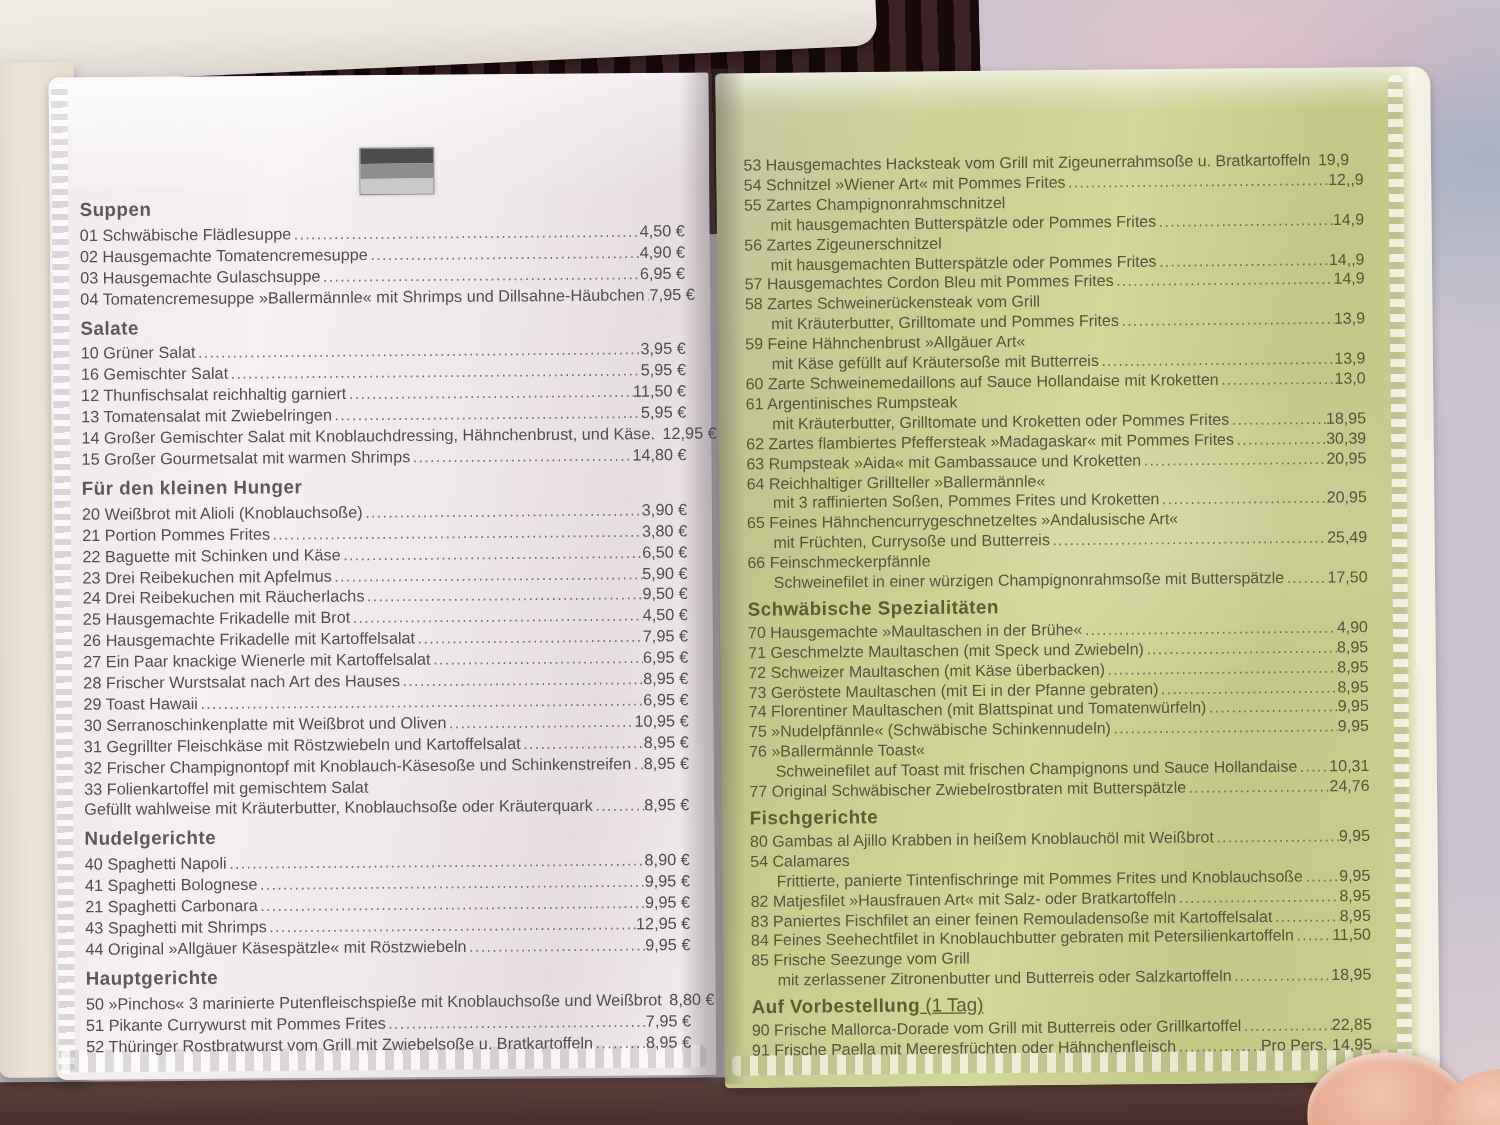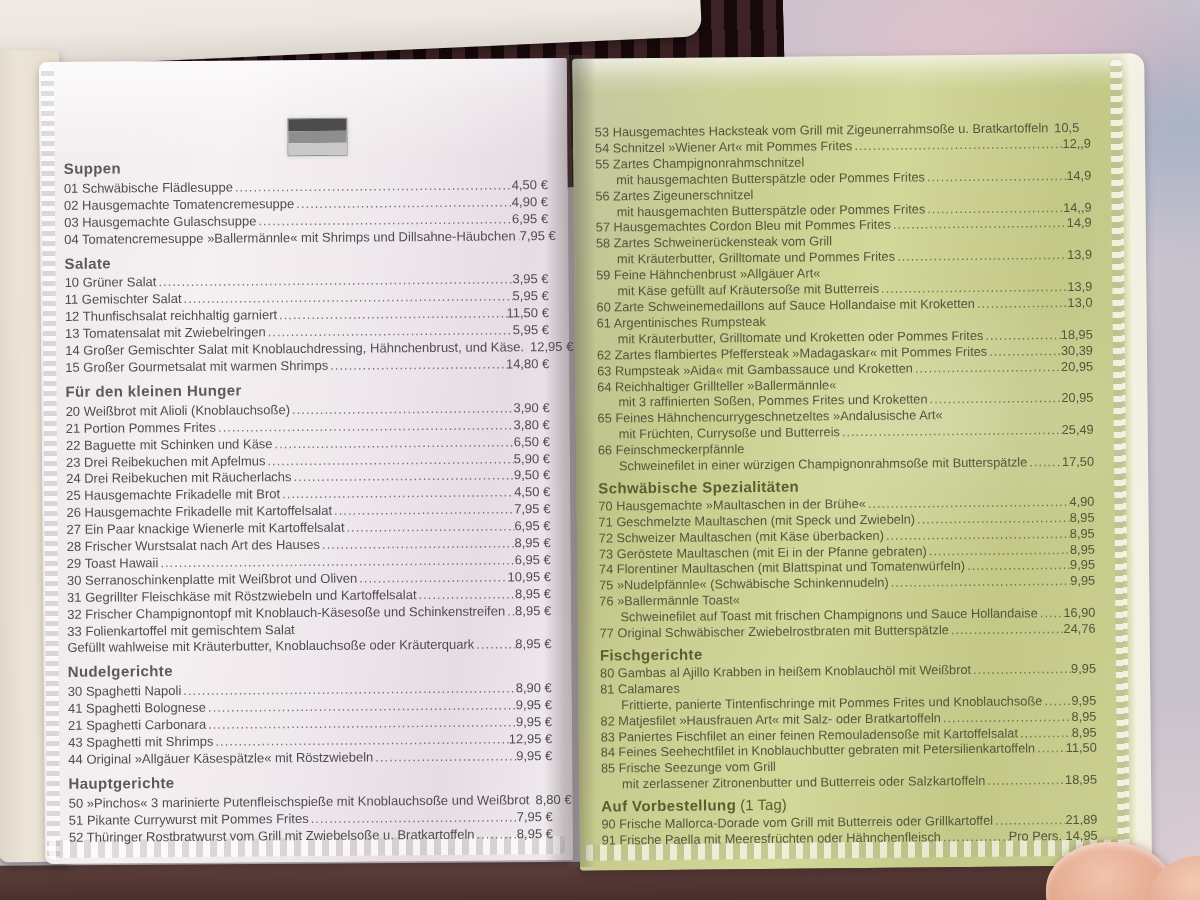--- a/index.html
+++ b/index.html
@@ -101,21 +101,21 @@
   .finger2{left:1150px;top:855px;width:110px;height:80px;border-radius:50%;
     background:radial-gradient(ellipse at 40% 35%, #f4c9b2 0%, #e0a68c 70%);}
 
   
   .content{position:absolute;}
   .content-left{left:24px;top:92px;width:484px;font-size:13px;line-height:16.9px;}
   .content-right{left:22px;top:66px;width:496px;font-size:12.8px;line-height:15.9px;}
   .sec-title{font-weight:700;font-size:15px;letter-spacing:.4px;margin:7px 0 3px;}
   .content-left .sec-title{color:#5b595d;}
   .content-right .sec-title{color:#5b5c31;margin:6px 0 2px;}
-  .sec-suffix{font-weight:400;letter-spacing:0;}
+  .sec-suffix{font-weight:400;letter-spacing:0;text-decoration:underline;}
   .row{display:flex;align-items:baseline;white-space:nowrap;}
   .row .txt{flex:0 0 auto;}
   .row .dots{flex:1 1 auto;overflow:hidden;white-space:nowrap;opacity:.8;padding:0 2px;}
   .row .dots::after{content:"......................................................................................................................................................................";letter-spacing:1px;}
   .row.nodots .price{padding-left:6px;}
   .row .price{flex:0 0 auto;}
   .row.sub{padding-left:21px;}
   .row.sub.noindent{padding-left:0;}
 </style>
 </head>
@@ -157,21 +157,21 @@
         <span class="dots"></span>
         <span class="price">7,95 €</span>
       </div>
       <div class="sec-title">Salate</div>
       <div class="row">
         <span class="txt">10 Grüner Salat</span>
         <span class="dots"></span>
         <span class="price">3,95 €</span>
       </div>
       <div class="row">
-        <span class="txt">11 Gemischter Salat</span>
+        <span class="txt">16 Gemischter Salat</span>
         <span class="dots"></span>
         <span class="price">5,95 €</span>
       </div>
       <div class="row">
         <span class="txt">12 Thunfischsalat reichhaltig garniert</span>
         <span class="dots"></span>
         <span class="price">11,50 €</span>
       </div>
       <div class="row">
         <span class="txt">13 Tomatensalat mit Zwiebelringen</span>
@@ -256,21 +256,21 @@
       <div class="row">
         <span class="txt">33 Folienkartoffel mit gemischtem Salat</span>
       </div>
       <div class="row sub noindent">
         <span class="txt">Gefüllt wahlweise mit Kräuterbutter, Knoblauchsoße oder Kräuterquark</span>
         <span class="dots"></span>
         <span class="price">8,95 €</span>
       </div>
       <div class="sec-title">Nudelgerichte</div>
       <div class="row">
-        <span class="txt">30 Spaghetti Napoli</span>
+        <span class="txt">40 Spaghetti Napoli</span>
         <span class="dots"></span>
         <span class="price">8,90 €</span>
       </div>
       <div class="row">
         <span class="txt">41 Spaghetti Bolognese</span>
         <span class="dots"></span>
         <span class="price">9,95 €</span>
       </div>
       <div class="row">
         <span class="txt">21 Spaghetti Carbonara</span>
@@ -306,21 +306,21 @@
 </div>
 
 <div class="abs page-right">
   <div class="abs sheen-right"></div>
   <div class="abs sleeve-right"></div>
   <div class="abs crimp-right"></div>
   <div class="abs crimp-bottom-r"></div>
   <div class="content content-right">
       <div class="row nodots">
         <span class="txt">53 Hausgemachtes Hacksteak vom Grill mit Zigeunerrahmsoße u. Bratkartoffeln</span>
-        <span class="price">10,5</span>
+        <span class="price">19,9</span>
       </div>
       <div class="row">
         <span class="txt">54 Schnitzel »Wiener Art« mit Pommes Frites</span>
         <span class="dots"></span>
         <span class="price">12,,9</span>
       </div>
       <div class="row">
         <span class="txt">55 Zartes Champignonrahmschnitzel</span>
       </div>
       <div class="row sub">
@@ -434,35 +434,35 @@
         <span class="txt">75 »Nudelpfännle« (Schwäbische Schinkennudeln)</span>
         <span class="dots"></span>
         <span class="price">9,95</span>
       </div>
       <div class="row">
         <span class="txt">76 »Ballermännle Toast«</span>
       </div>
       <div class="row sub">
         <span class="txt">Schweinefilet auf Toast mit frischen Champignons und Sauce Hollandaise</span>
         <span class="dots"></span>
-        <span class="price">16,90</span>
+        <span class="price">10,31</span>
       </div>
       <div class="row">
         <span class="txt">77 Original Schwäbischer Zwiebelrostbraten mit Butterspätzle</span>
         <span class="dots"></span>
         <span class="price">24,76</span>
       </div>
       <div class="sec-title">Fischgerichte</div>
       <div class="row">
         <span class="txt">80 Gambas al Ajillo Krabben in heißem Knoblauchöl mit Weißbrot</span>
         <span class="dots"></span>
         <span class="price">9,95</span>
       </div>
       <div class="row">
-        <span class="txt">81 Calamares</span>
+        <span class="txt">54 Calamares</span>
       </div>
       <div class="row sub">
         <span class="txt">Frittierte, panierte Tintenfischringe mit Pommes Frites und Knoblauchsoße</span>
         <span class="dots"></span>
         <span class="price">9,95</span>
       </div>
       <div class="row">
         <span class="txt">82 Matjesfilet »Hausfrauen Art« mit Salz- oder Bratkartoffeln</span>
         <span class="dots"></span>
         <span class="price">8,95</span>
@@ -482,21 +482,21 @@
       </div>
       <div class="row sub">
         <span class="txt">mit zerlassener Zitronenbutter und Butterreis oder Salzkartoffeln</span>
         <span class="dots"></span>
         <span class="price">18,95</span>
       </div>
       <div class="sec-title">Auf Vorbestellung<span class="sec-suffix"> (1 Tag)</span></div>
       <div class="row">
         <span class="txt">90 Frische Mallorca-Dorade vom Grill mit Butterreis oder Grillkartoffel</span>
         <span class="dots"></span>
-        <span class="price">21,89</span>
+        <span class="price">22,85</span>
       </div>
       <div class="row">
         <span class="txt">91 Frische Paella mit Meeresfrüchten oder Hähnchenfleisch</span>
         <span class="dots"></span>
         <span class="price">Pro Pers. 14,95</span>
       </div>
     </div>
 </div>
 
 <div class="abs gutter"></div>

